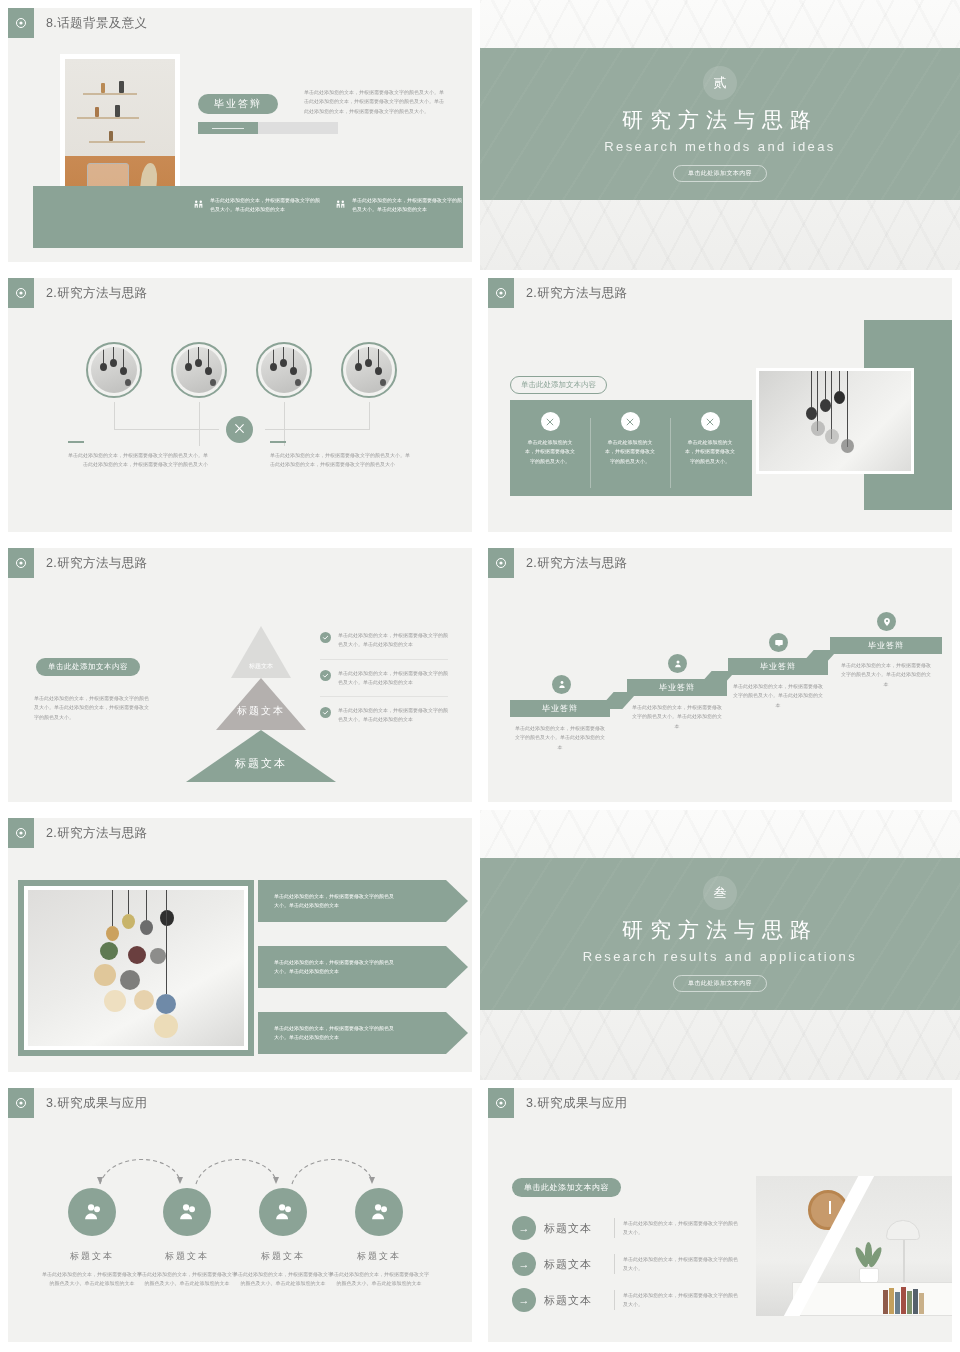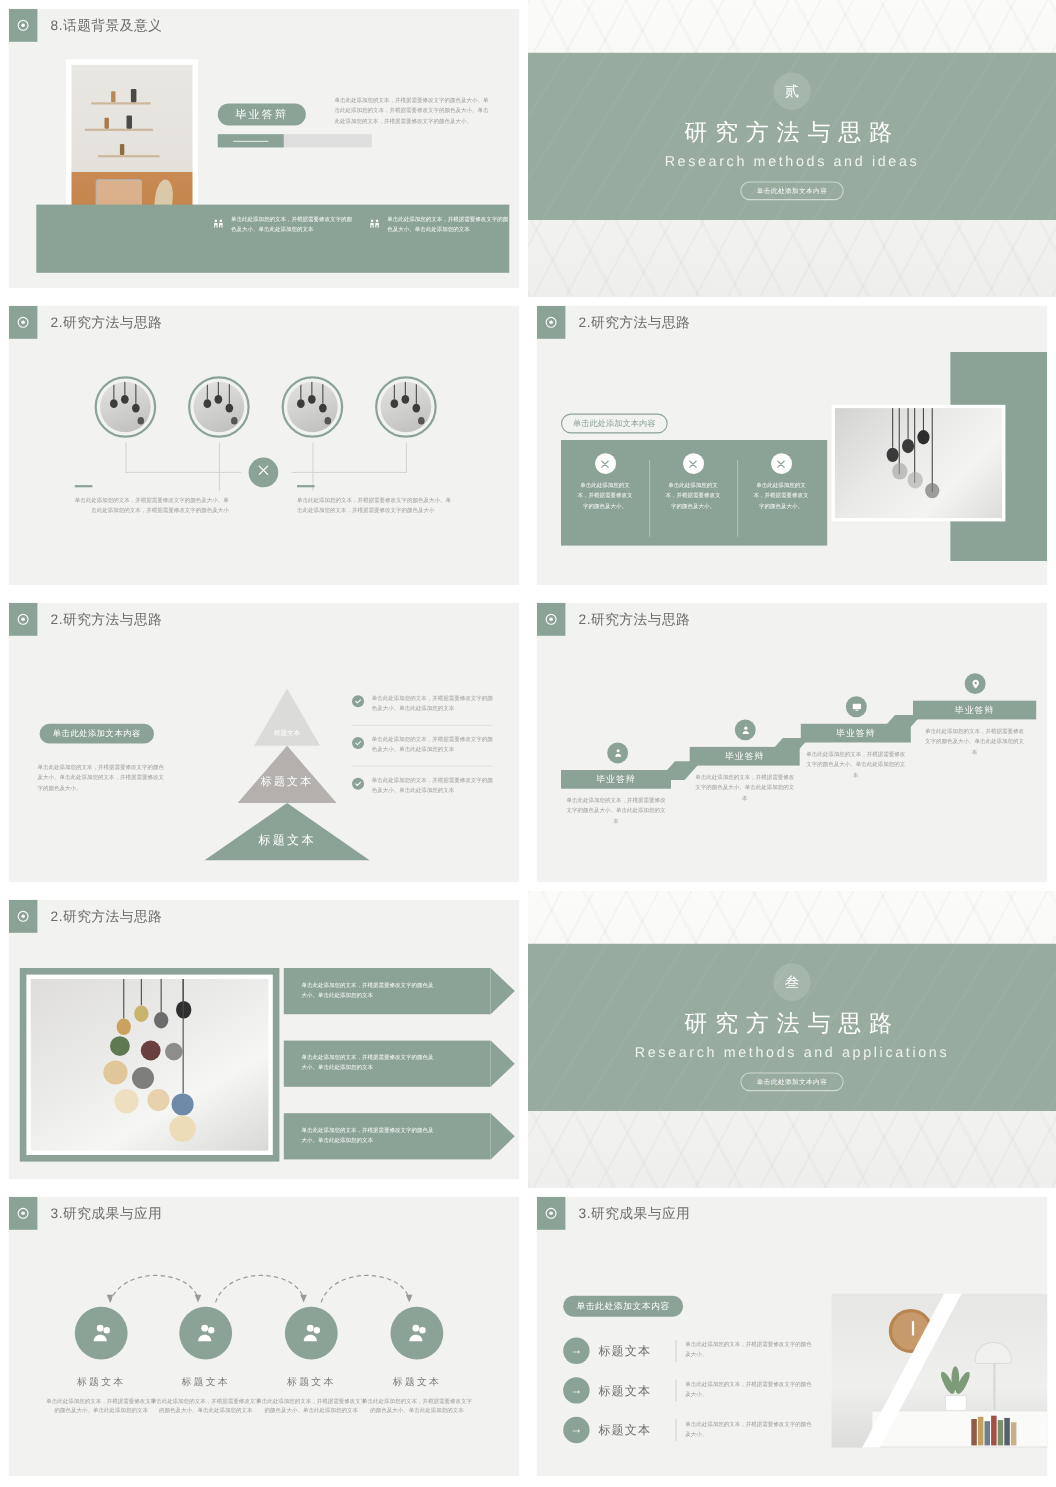--- a/index.html
+++ b/index.html
@@ -620,21 +620,21 @@
         <div class="arrow-head"></div>
       </div>
     </div>
   </div>
 
   <div class="slide">
     <div class="sec-wrap">
       <div class="sec-band">
         <div class="sec-num">叁</div>
         <div class="sec-cn">研究方法与思路</div>
-        <div class="sec-en">Research methods and applications</div>
+        <div class="sec-en">Research results and applications</div>
         <div class="sec-sub">单击此处添加文本内容</div>
       </div>
     </div>
   </div>
 
   <div class="slide">
     <div class="canvas">
       <div class="hdr">
         <div class="hdr-badge">
           <svg viewBox="0 0 24 24" fill="none" stroke="#ffffff" stroke-width="2">

